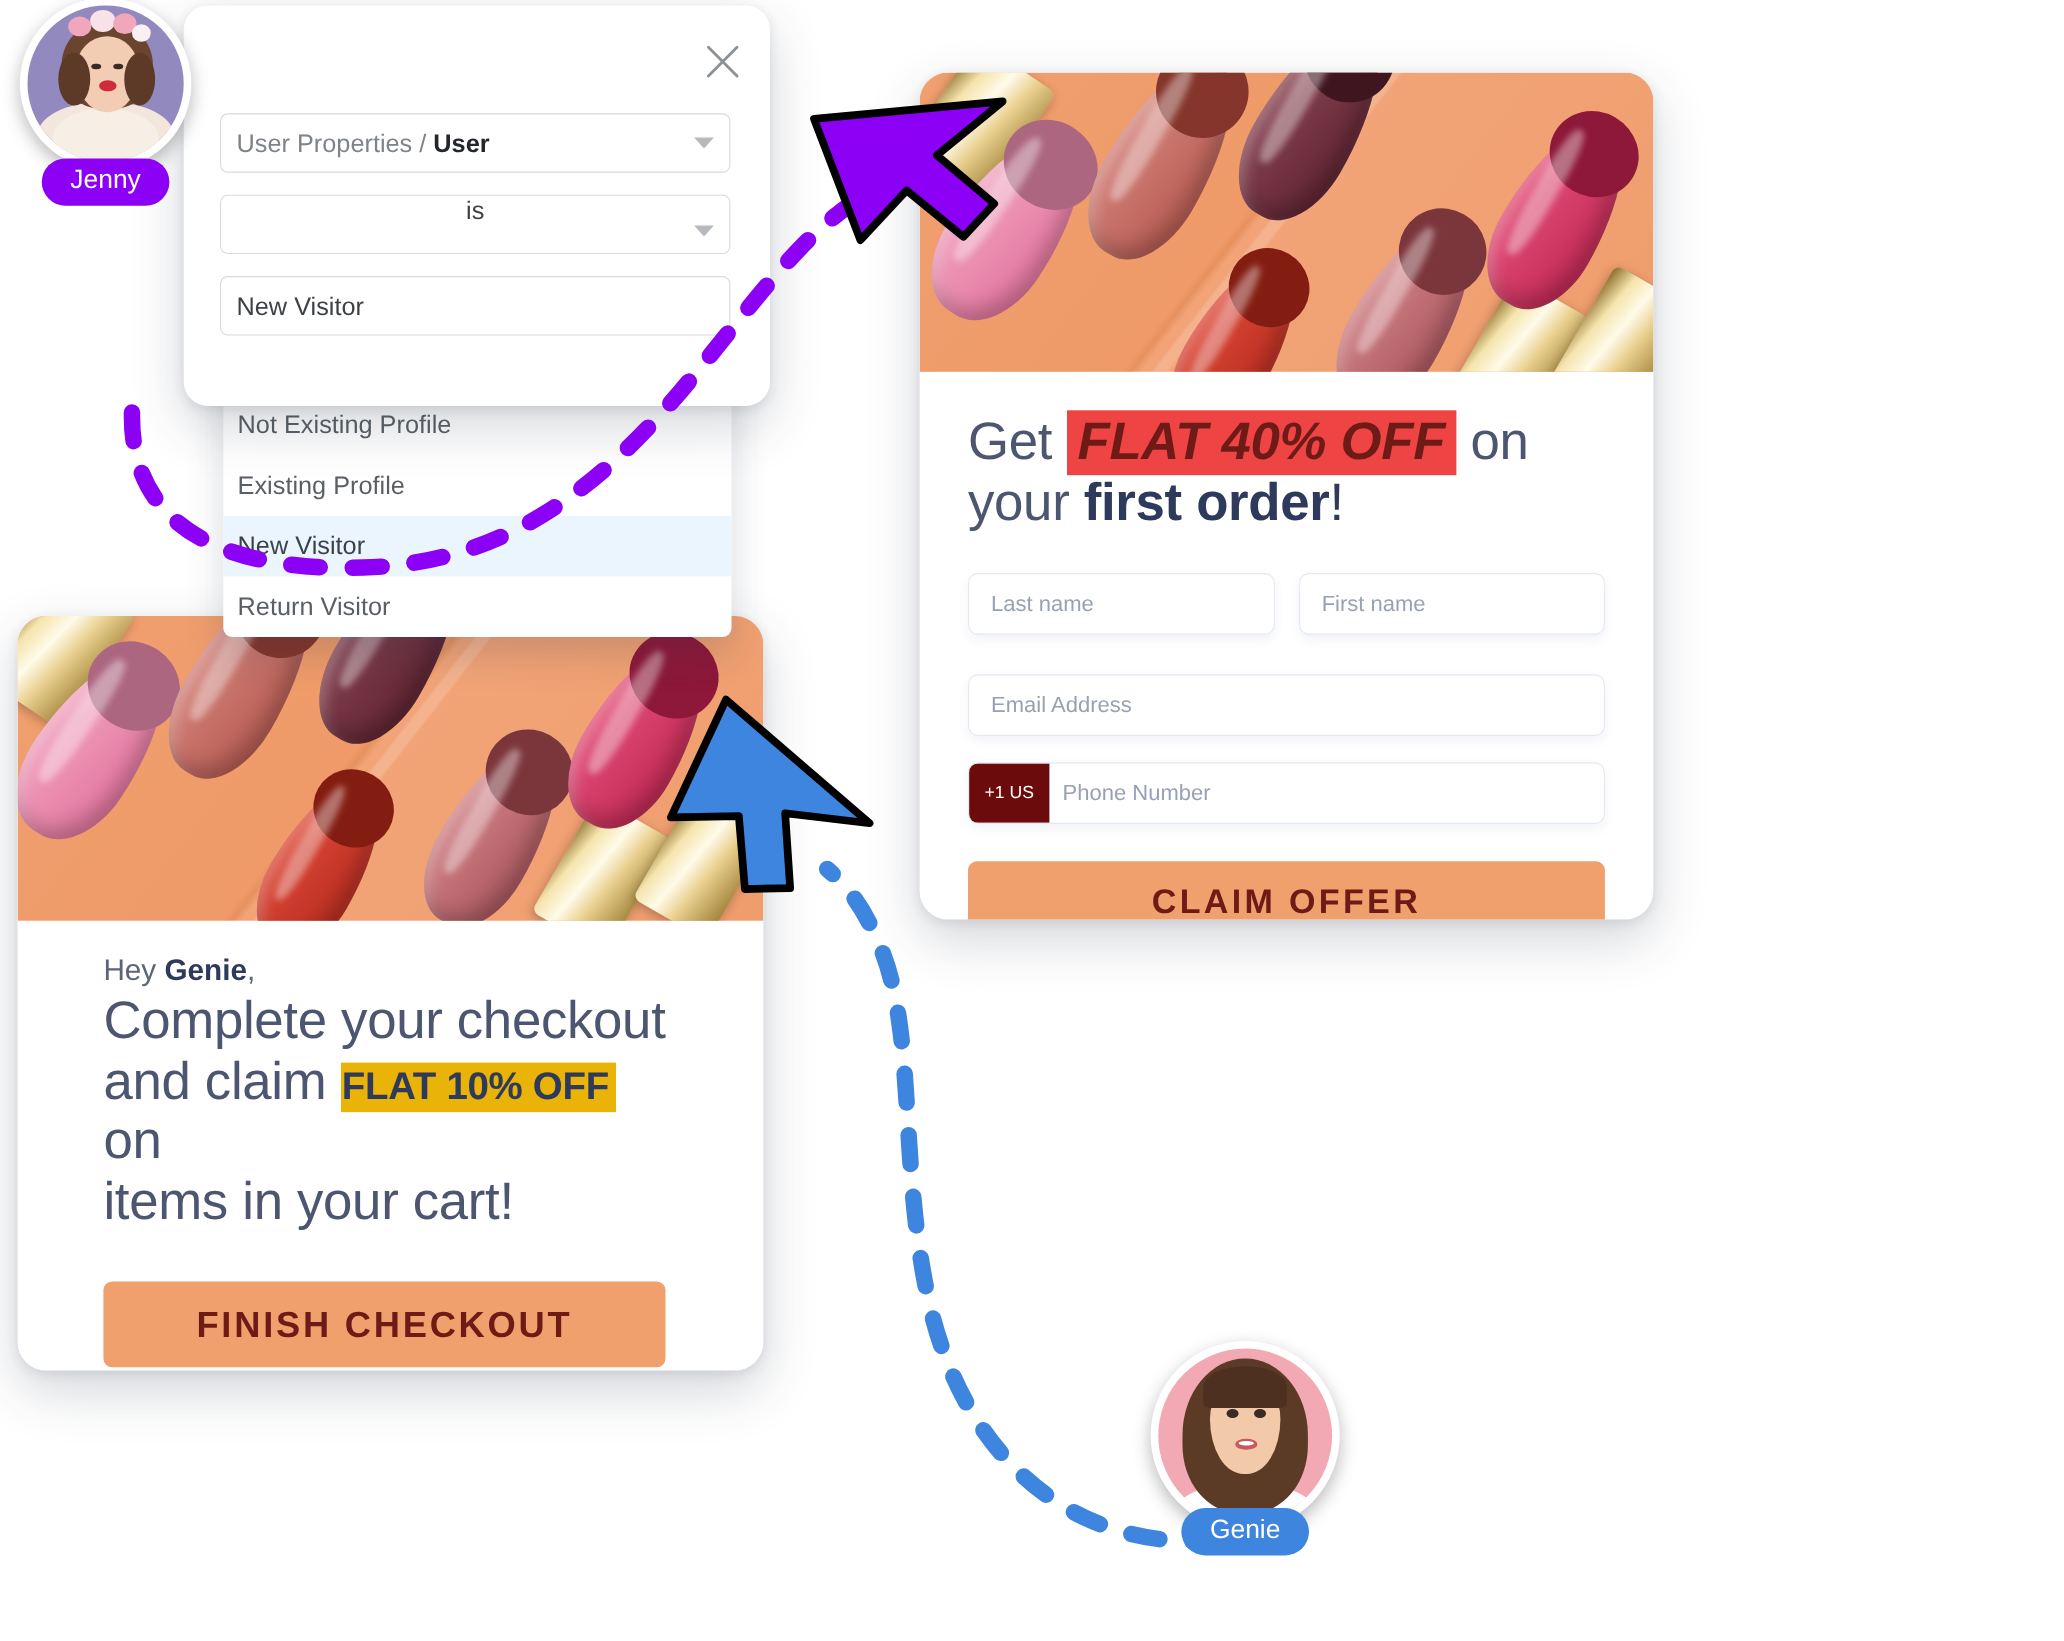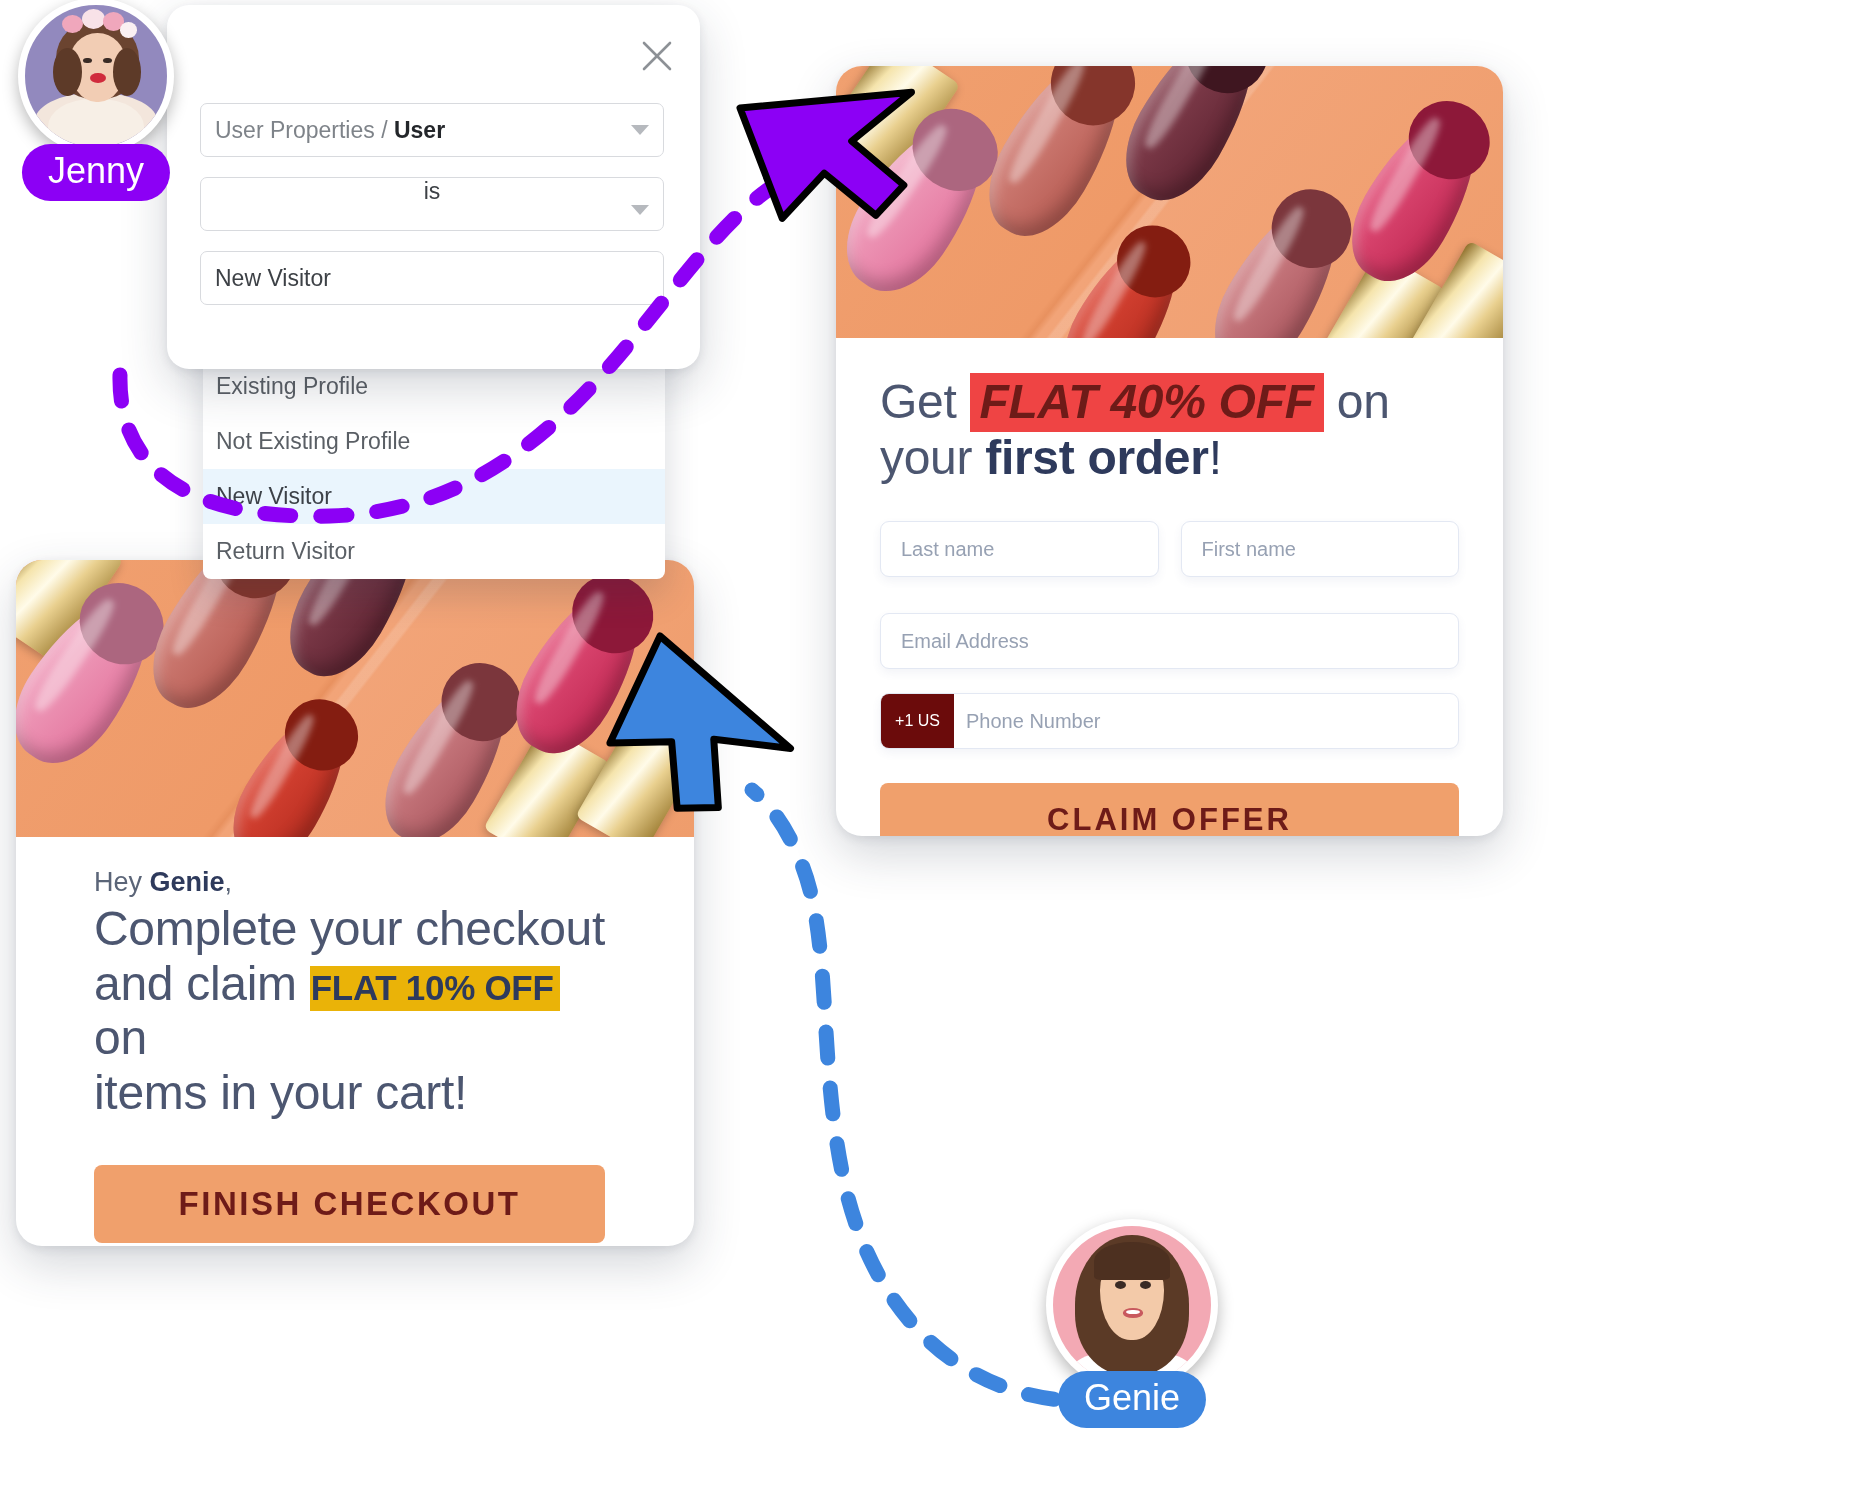--- a/index.html
+++ b/index.html
@@ -248,21 +248,21 @@
     border-radius: 50%;
     overflow: hidden;
     border: 7px solid #fff;
     box-shadow: 0 6px 16px rgba(0,0,0,.28);
     position: relative;
   }
   .name-pill {
     position: absolute;
     left: 50%; transform: translateX(-50%);
     color: #fff;
-    font-size: 36px;
+    font-size: 24px;
     border-radius: 999px;
     padding: 6px 26px 9px 26px;
     white-space: nowrap;
     text-align: left;
   }
 
   
   #jenny-wrap { left: 18px; top: -2px; }
   #jenny-ring { width: 156px; height: 156px; background: #9289be; }
   #jenny-pill { top: 146px; background: #8c00f5; }
@@ -370,22 +370,22 @@
         <span>Complete your checkout</span><br>
         <span>and claim </span><span class="hl-orange-sm">FLAT 10% OFF</span><span> on</span><br>
         <span>items in your cart!</span>
       </div>
       <button id="finish-btn">FINISH CHECKOUT</button>
     </div>
   </div>
 
   <div id="dropdown-list">
     <div class="dd-item">All Users</div>
+    <div class="dd-item">Not Existing Profile</div>
     <div class="dd-item">Existing Profile</div>
-    <div class="dd-item">Not Existing Profile</div>
     <div class="dd-item is-selected">New Visitor</div>
     <div class="dd-item">Return Visitor</div>
   </div>
 
   <div class="card" id="segment-card">
     <div id="close-icon">
       <svg width="34" height="34" viewBox="0 0 34 34">
         <line x1="4" y1="4" x2="30" y2="30" stroke="#8d9196" stroke-width="2.6" stroke-linecap="round"></line>
         <line x1="30" y1="4" x2="4" y2="30" stroke="#8d9196" stroke-width="2.6" stroke-linecap="round"></line>
       </svg>

